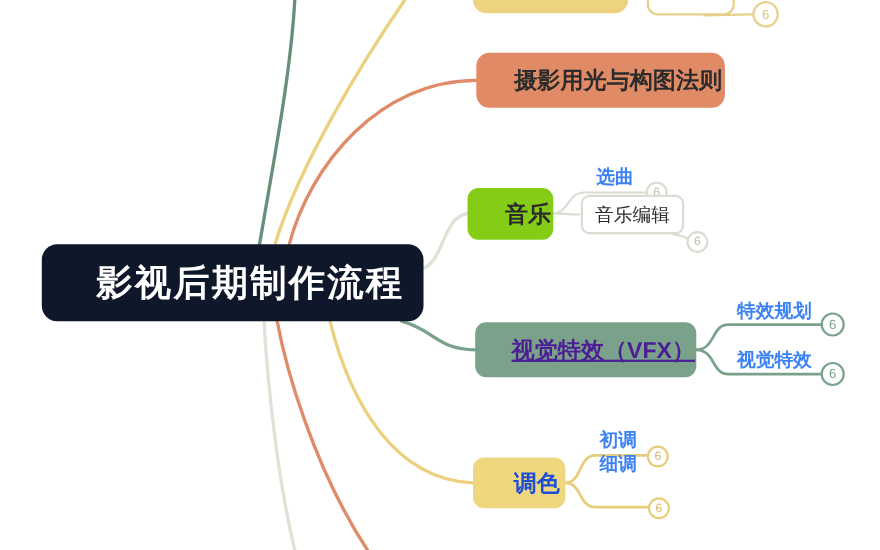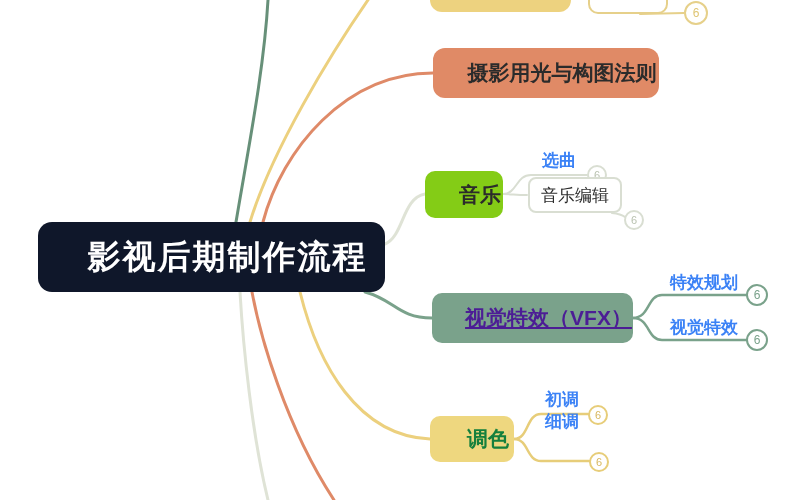--- a/index.html
+++ b/index.html
@@ -35,21 +35,21 @@
     color:#2b2b2b; font-size:21px; font-weight:600;
   }
   .branch-vfx {
     left:432px; top:293px; width:201px; height:50px;
     background:#7aa28b; border-radius:10px;
     color:#4c1d95; font-size:21px; font-weight:600;text-decoration:underline;
   }
   .branch-grading {
     left:430px; top:416px; width:84px; height:46px;
     background:#eed77f; border-radius:10px;
-    color:#15803d; font-size:21px; font-weight:600;
+    color:#1d4ed8; font-size:21px; font-weight:600;
   }
 
   .boxed-child {
     position:absolute; display:flex; align-items:center; justify-content:center;
     background:#ffffff; box-sizing:border-box; white-space:nowrap;
     font-size:17px; color:#2b2b2b; font-weight:500;
   }
   .clip-child-box {
     left:588px; top:-26px; width:80px; height:40px;
     border:2px solid #e6d08a; border-radius:10px;

